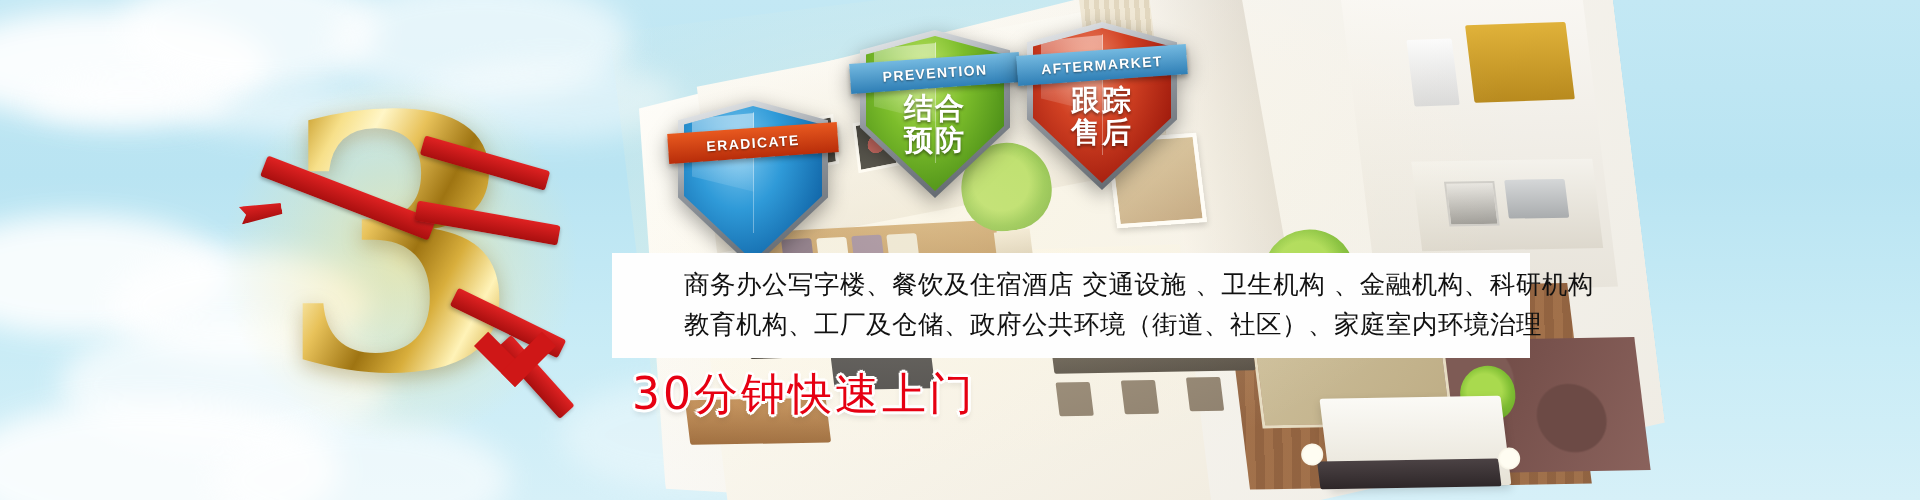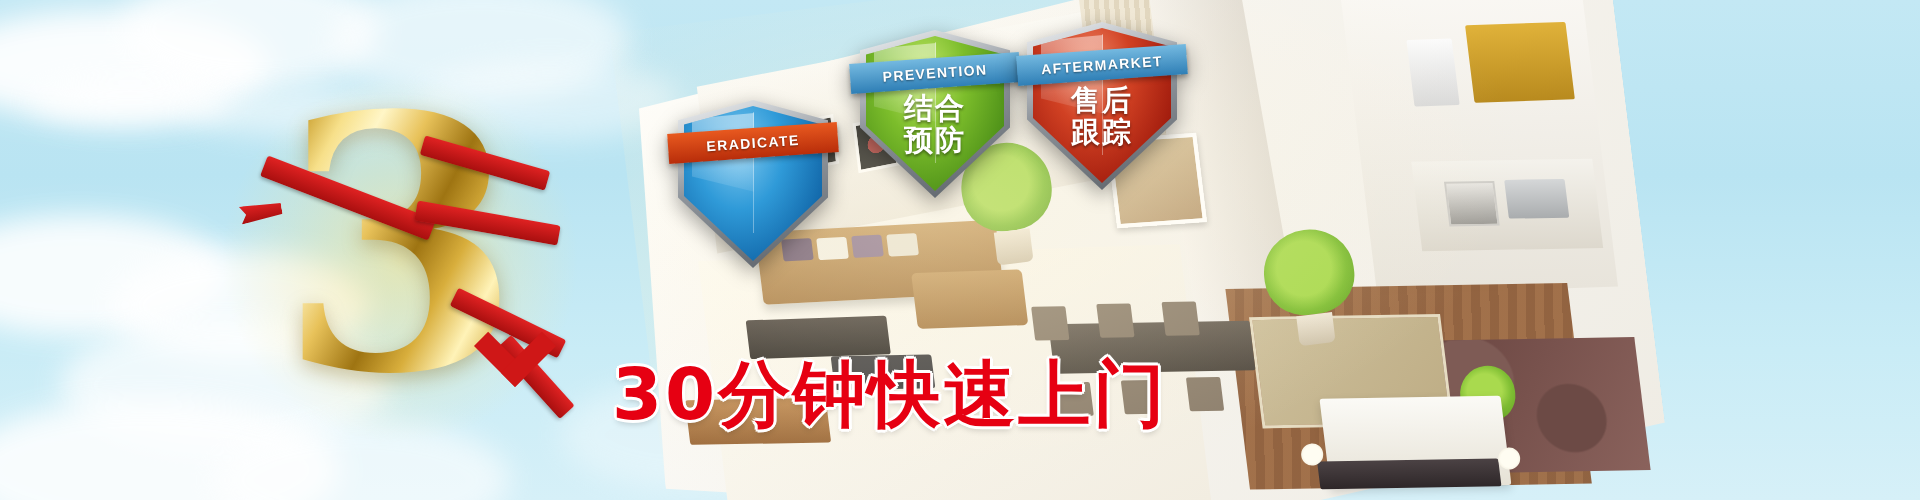--- a/index.html
+++ b/index.html
@@ -341,23 +341,23 @@
     font-size:25.5px;
     line-height:40px;
     letter-spacing:.5px;
     white-space:nowrap;
     font-family:"DejaVu Sans","Liberation Sans",sans-serif;
   }
 
   
   .headline {
     position:absolute;
-    left:612px; top:358px;
-    font-size:72px;
-    font-weight:bold;
+    left:632px; top:358px;
+    font-size:44px;
+    font-weight:normal;
     color:#e60012;
     letter-spacing:3px;
     line-height:72px;
     white-space:nowrap;
     font-family:"DejaVu Sans","Liberation Sans",sans-serif;
     text-shadow:
       -2px -2px 0 #fff,  2px -2px 0 #fff,
       -2px  2px 0 #fff,  2px  2px 0 #fff,
       -3px  0   0 #fff,  3px  0   0 #fff,
        0   -3px 0 #fff,  0    3px 0 #fff,
@@ -490,21 +490,25 @@
   <div class="shield" id="shield-aftermarket">
     <div class="rim"></div>
     <div class="face">
       <div class="gloss"></div>
       <div class="split"></div>
     </div>
     <div class="band">
       <span>AFTERMARKET</span>
     </div>
     <div class="cn">
+      <div>跟踪</div>
       <div>售后</div>
-      <div>跟踪</div>
-    </div>
-  </div>
-
+    </div>
+  </div>
+
+  <div class="textpanel">
+    <p>商务办公写字楼、餐饮及住宿酒店 交通设施 、卫生机构 、金融机构、科研机构</p>
+    <p>教育机构、工厂及仓储、政府公共环境（街道、社区）、家庭室内环境治理</p>
+  </div>
 
   <div class="headline">30分钟快速上门</div>
 
 </div>
 
 </body></html>

